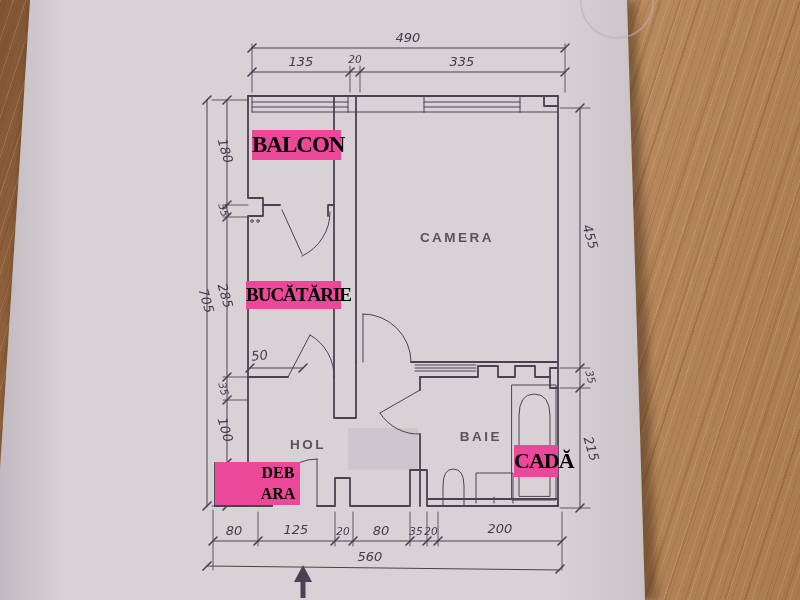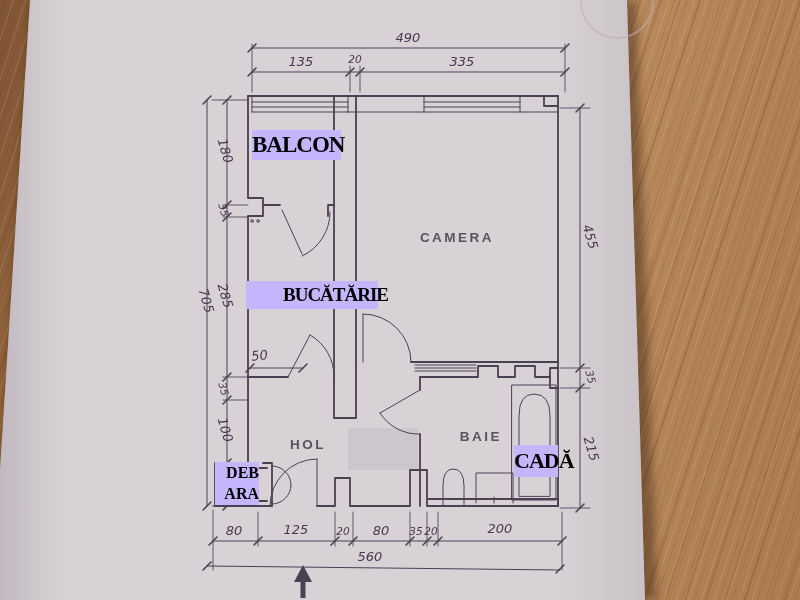--- a/index.html
+++ b/index.html
@@ -14,28 +14,28 @@
   }
   #scene{position:absolute;left:0;top:0;}
   .ink{stroke:#4a4152;fill:none;stroke-linecap:round;stroke-linejoin:round;}
   .w2{stroke-width:1.8;}
   .w1{stroke-width:1;}
   .tick{stroke-width:1.6;}
   .hnum{font-family:"DejaVu Sans",sans-serif;font-style:italic;font-size:13px;fill:#443a4c;stroke:none;text-anchor:middle;}
   .hsm{font-size:10.5px;}
   .plabel{font-family:"Liberation Sans",sans-serif;font-weight:bold;font-size:13.5px;letter-spacing:2.5px;fill:#59525f;stroke:none;text-anchor:middle;}
   .overlay-label{
-    position:absolute;background:#c4b5fd;color:#000;
+    position:absolute;background:#ec4899;color:#000;
     font-family:"Liberation Serif",serif;font-weight:bold;
-    text-align:right;white-space:nowrap;
+    text-align:center;white-space:nowrap;
   }
   #lbl-balcon{left:252px;top:130px;width:89px;height:30px;font-size:23px;line-height:30px;letter-spacing:-1px;}
-  #lbl-bucatarie{left:246px;top:281px;width:95px;height:28px;font-size:19px;line-height:28px;letter-spacing:-1px;padding-left:37px;}
+  #lbl-bucatarie{left:246px;top:281px;width:95px;height:28px;font-size:19px;line-height:28px;letter-spacing:-1px;}
   #lbl-cada{left:514px;top:445px;width:44px;height:32px;font-size:22px;line-height:32px;letter-spacing:-1px;}
-  #lbl-debara{left:215px;top:462px;width:44px;height:43px;font-size:16px;line-height:21px;letter-spacing:0px;}
+  #lbl-debara{left:215px;top:462px;width:44px;height:43px;font-size:16px;line-height:21px;letter-spacing:0px;padding-left:41px;}
 </style>
 </head>
 <body>
 
 <svg id="scene" width="800" height="600" viewBox="0 0 800 600">
   <defs>
     <filter id="soft" x="-20%" y="-20%" width="140%" height="140%">
         <feGaussianBlur stdDeviation="4"></feGaussianBlur>
       </filter>
     <linearGradient id="paperShade" x1="0" y1="0" x2="1" y2="0">

